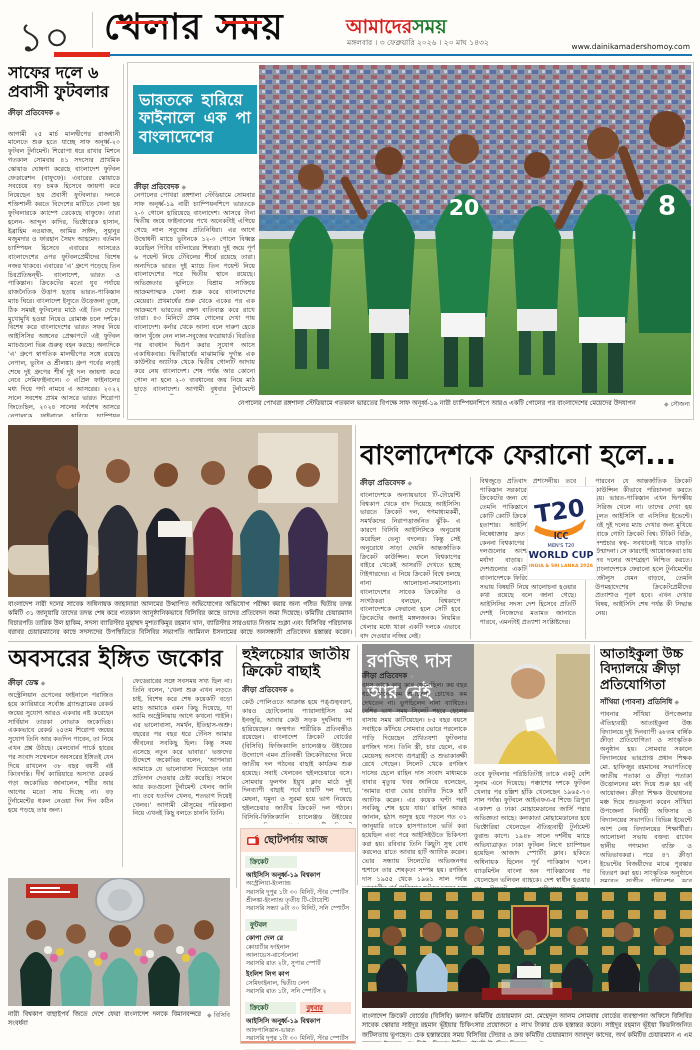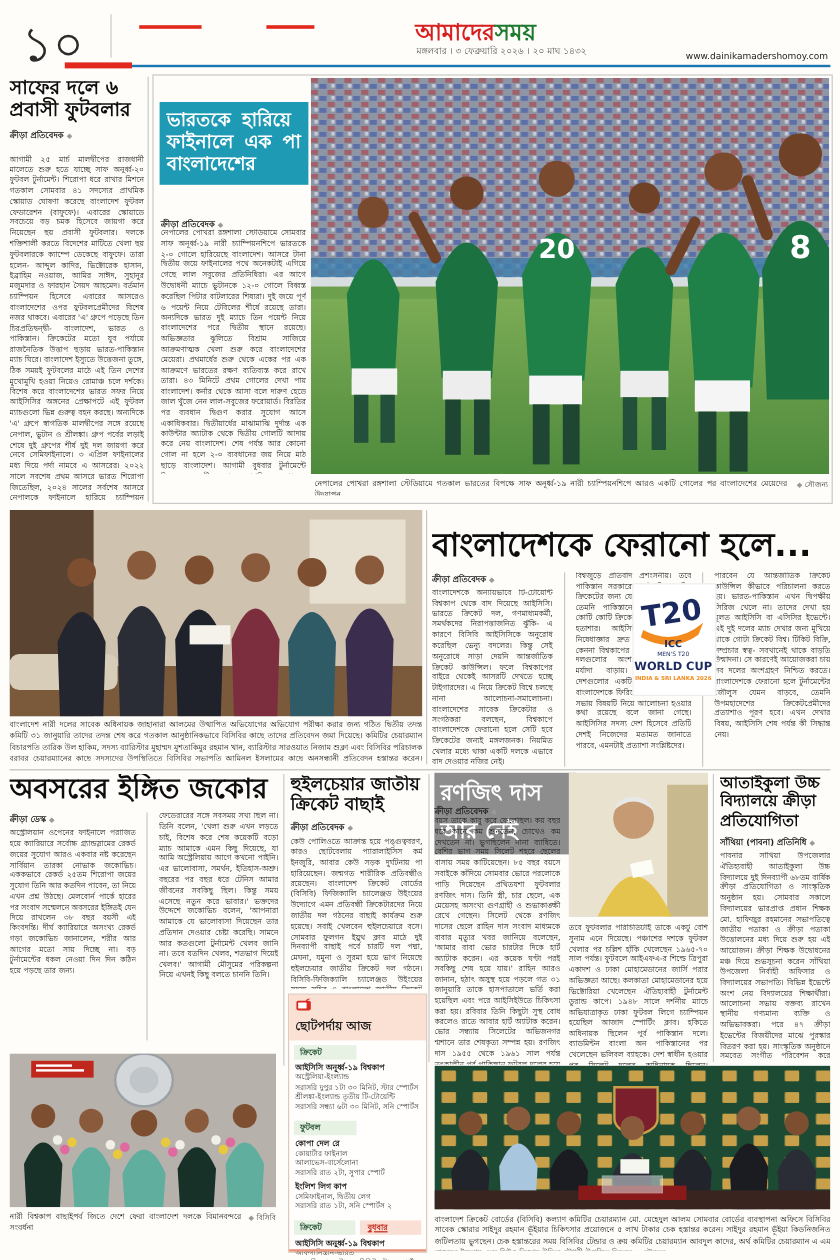--- a/index.html
+++ b/index.html
@@ -9,41 +9,42 @@
   .hl{font-weight:bold;color:#0d0d0d;line-height:1.18;white-space:pre-line;}
   .byline{font-size:7px;font-weight:bold;color:#222;margin-bottom:2px;}
   .dia{color:#9a9a9a;font-size:6px;}
   .bt{font-size:6.3px;line-height:1.4;text-align:justify;color:#1c1c1c;overflow:hidden;white-space:pre-line;}
   .cap{font-size:6.4px;line-height:1.45;text-align:justify;color:#111;overflow:hidden;}
   .credit{font-size:6.2px;color:#333;white-space:nowrap;}
   .vrule{width:1px;background:#c9c9c9;}
   .hrule{height:1px;background:#bdbdbd;}
   .colwrap{display:flex;gap:9px;}
   .tvbox{border:1px solid #ddc9bd;background:#fffefc;}
-  .tvhead{display:flex;align-items:flex-start;gap:4px;background:#fae1d3;padding:3px 5px;flex-direction:column;}
+  .tvhead{display:flex;align-items:center;gap:4px;background:#fae1d3;padding:3px 5px;}
   .tvtitle{font-size:10px;font-weight:bold;color:#222;}
   .tvlabelrow{display:flex;align-items:flex-end;height:12px;margin:4px 4px 3px 4px;}
   .tvlabel{background:#e7f1e4;color:#1f4d2b;font-size:6.6px;font-weight:bold;
            display:flex;align-items:center;padding:0 5px;width:42px;}
   .tvbar{width:3px;background:#2f6e3c;}
   .tvday{background:#fadfd4;color:#c2281b;font-size:6.6px;font-weight:bold;
          display:flex;align-items:center;padding:0 6px;margin-left:2px;width:40px;text-decoration:underline;}
   .tvitem{padding:0 5px 3px 5px;}
   .tvt{font-size:6.5px;font-weight:bold;color:#111;line-height:1.3;}
   .tvd{font-size:6.1px;color:#333;line-height:1.35;white-space:pre-line;}
   .photo{overflow:hidden;background:#ddd;}
   svg{display:block;}
 </style>
 </head>
 <body>
 
 <div id="page">
 
   <div class="abs" style="left:18px;top:6px;font-family:'DejaVu Serif',serif;font-size:40px;color:#2b2b2b;">১০</div>
   <div class="abs vrule" style="left:92px;top:12px;height:36px;"></div>
+  <div class="abs hl" style="left:104px;top:6px;font-size:36px;letter-spacing:1px;">খেলার সময়</div>
   <div class="abs" style="left:116px;top:21px;width:52px;height:3px;background:#e2281c;"></div>
   <div class="abs" style="left:222px;top:21px;width:40px;height:3px;background:#e2281c;"></div>
 
   <div class="abs" style="left:346px;top:12px;font-size:19px;font-weight:bold;">
     <span style="color:#d61f1f;">আমাদের</span><span style="color:#1e7a2e;">সময়</span>
   </div>
   <div class="abs" style="left:347px;top:37px;font-size:7.5px;color:#555;">মঙ্গলবার । ৩ ফেব্রুয়ারি ২০২৬ । ২০ মাঘ ১৪৩২</div>
   <div class="abs" style="right:10px;top:42px;font-size:7.5px;color:#222;">www.dainikamadershomoy.com</div>
 
   <div class="abs" style="left:110px;top:54px;width:582px;height:2px;background:#1b76b4;"></div>
@@ -129,21 +130,21 @@
 
           <circle cx="408" cy="64" r="18" fill="#6f4227"></circle>
             <path d="M376 160 q32 -82 64 0 l-4 108 h-56 z" fill="#1c7140"></path>
           <text x="408" y="150" text-anchor="middle" font-size="26" font-weight="bold" fill="#fff">8</text>
           <path d="M380 130 l-16 -44" stroke="#6f4227" stroke-width="10" stroke-linecap="round"></path>
         </g>
       </svg>
     </div>
 
     <div class="abs" style="left:110px;top:336px;width:452px;display:flex;gap:8px;">
-      <div class="cap" style="flex:1;height:14px;margin-left:24px;">নেপালের পোখরা রঙ্গশালা স্টেডিয়ামে গতকাল ভারতের বিপক্ষে সাফ অনূর্ধ্ব-১৯ নারী চ্যাম্পিয়নশিপে আরও একটি গোলের পর বাংলাদেশের মেয়েদের উদযাপন</div>
+      <div class="cap" style="flex:1;height:14px;">নেপালের পোখরা রঙ্গশালা স্টেডিয়ামে গতকাল ভারতের বিপক্ষে সাফ অনূর্ধ্ব-১৯ নারী চ্যাম্পিয়নশিপে আরও একটি গোলের পর বাংলাদেশের মেয়েদের উদযাপন</div>
       <div class="credit">
         <span class="dia">◆</span>
         <span>সৌজন্য</span>
       </div>
     </div>
   </div>
 
   <div class="abs photo" style="left:8px;top:425px;width:344px;height:172px;">
     <svg width="344" height="172" viewBox="0 0 344 172">
       <rect width="344" height="172" fill="#cfc3af"></rect>

